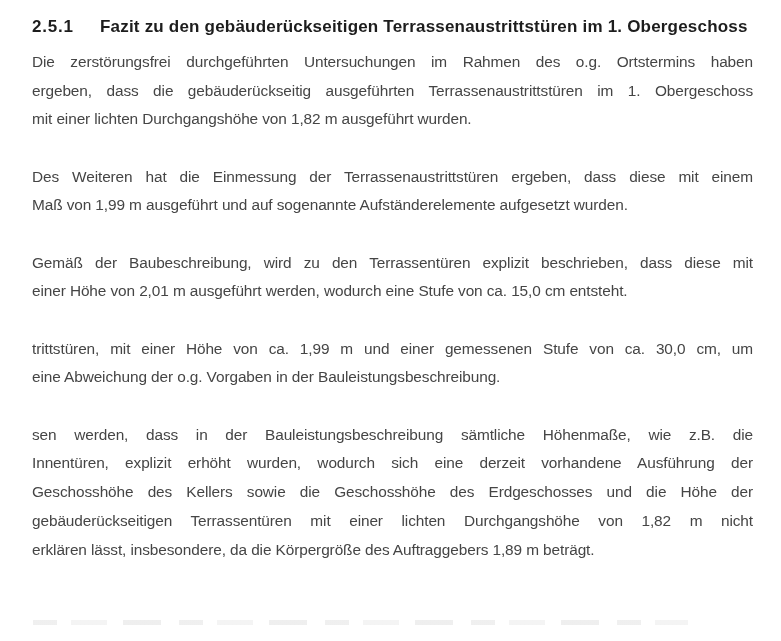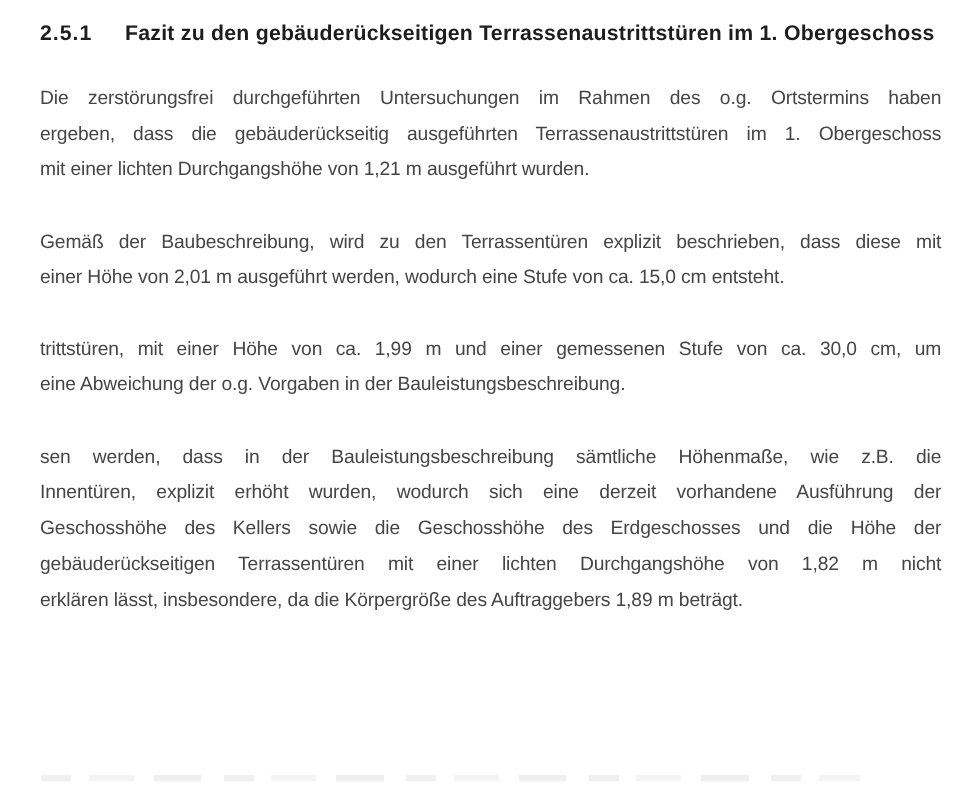--- a/index.html
+++ b/index.html
@@ -31,21 +31,21 @@
     color: var(--heading, #1d1d1d);
     letter-spacing: 0.2px;
     white-space: nowrap;
   }
   .heading-number {
     flex: none;
     width: 68px;
     letter-spacing: 0.8px;
   }
   #paragraphs {
-    margin-top: 27px;
+    margin-top: 10px;
   }
   .para {
     margin: 0 0 28.6px 0;
     font-size: 15.4px;
     line-height: 28.7px;
     color: var(--text, #454545);
     letter-spacing: -0.1px;
   }
   .para:last-child {
     margin-bottom: 0;
@@ -84,21 +84,25 @@
 <div class="page">
   <div class="content">
     <h2 class="heading">
       <span class="heading-number">2.5.1</span>
       <span class="heading-title">Fazit zu den gebäuderückseitigen Terrassenaustrittstüren im 1. Obergeschoss</span>
     </h2>
     <div id="paragraphs">
         <div class="para">
           <div class="tline">Die zerstörungsfrei durchgeführten Untersuchungen im Rahmen des o.g. Ortstermins haben</div>
           <div class="tline">ergeben, dass die gebäuderückseitig ausgeführten Terrassenaustrittstüren im 1. Obergeschoss</div>
-          <div class="tline last">mit einer lichten Durchgangshöhe von 1,21 m ausgeführt wurden.</div>
+          <div class="tline last">mit einer lichten Durchgangshöhe von 1,82 m ausgeführt wurden.</div>
+        </div>
+        <div class="para">
+          <div class="tline">Des Weiteren hat die Einmessung der Terrassenaustrittstüren ergeben, dass diese mit einem</div>
+          <div class="tline last">Maß von 1,99 m ausgeführt und auf sogenannte Aufständerelemente aufgesetzt wurden.</div>
         </div>
         <div class="para">
           <div class="tline">Gemäß der Baubeschreibung, wird zu den Terrassentüren explizit beschrieben, dass diese mit</div>
           <div class="tline last">einer Höhe von 2,01 m ausgeführt werden, wodurch eine Stufe von ca. 15,0 cm entsteht.</div>
         </div>
         <div class="para">
           <div class="tline">trittstüren, mit einer Höhe von ca. 1,99 m und einer gemessenen Stufe von ca. 30,0 cm, um</div>
           <div class="tline last">eine Abweichung der o.g. Vorgaben in der Bauleistungsbeschreibung.</div>
         </div>
         <div class="para">

